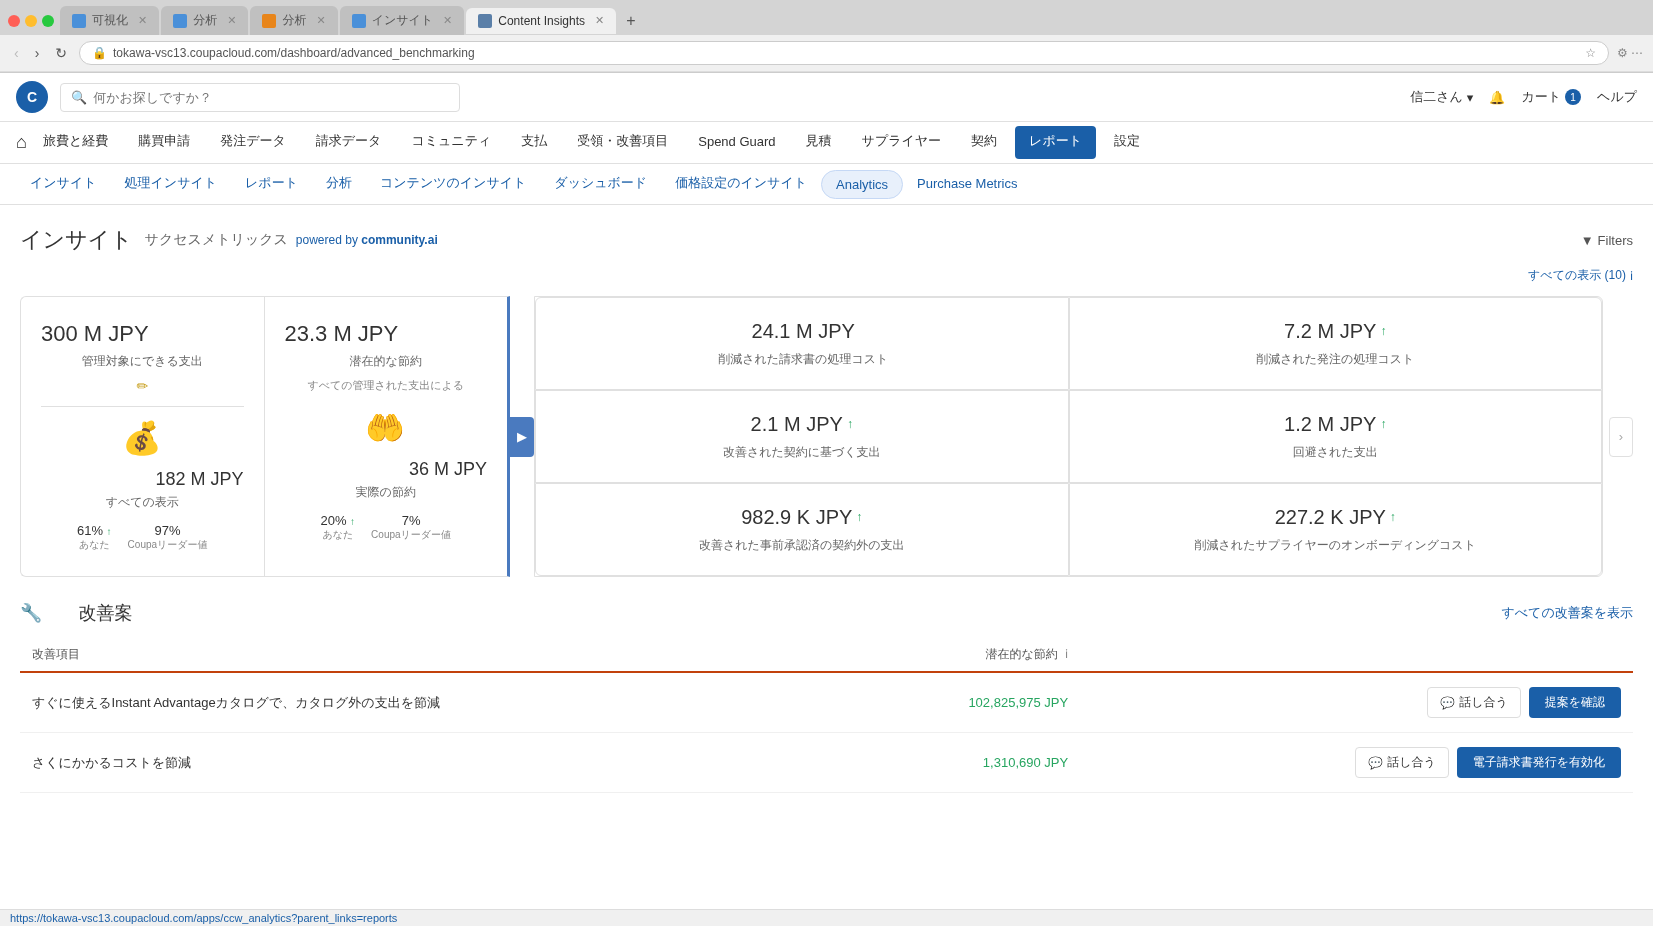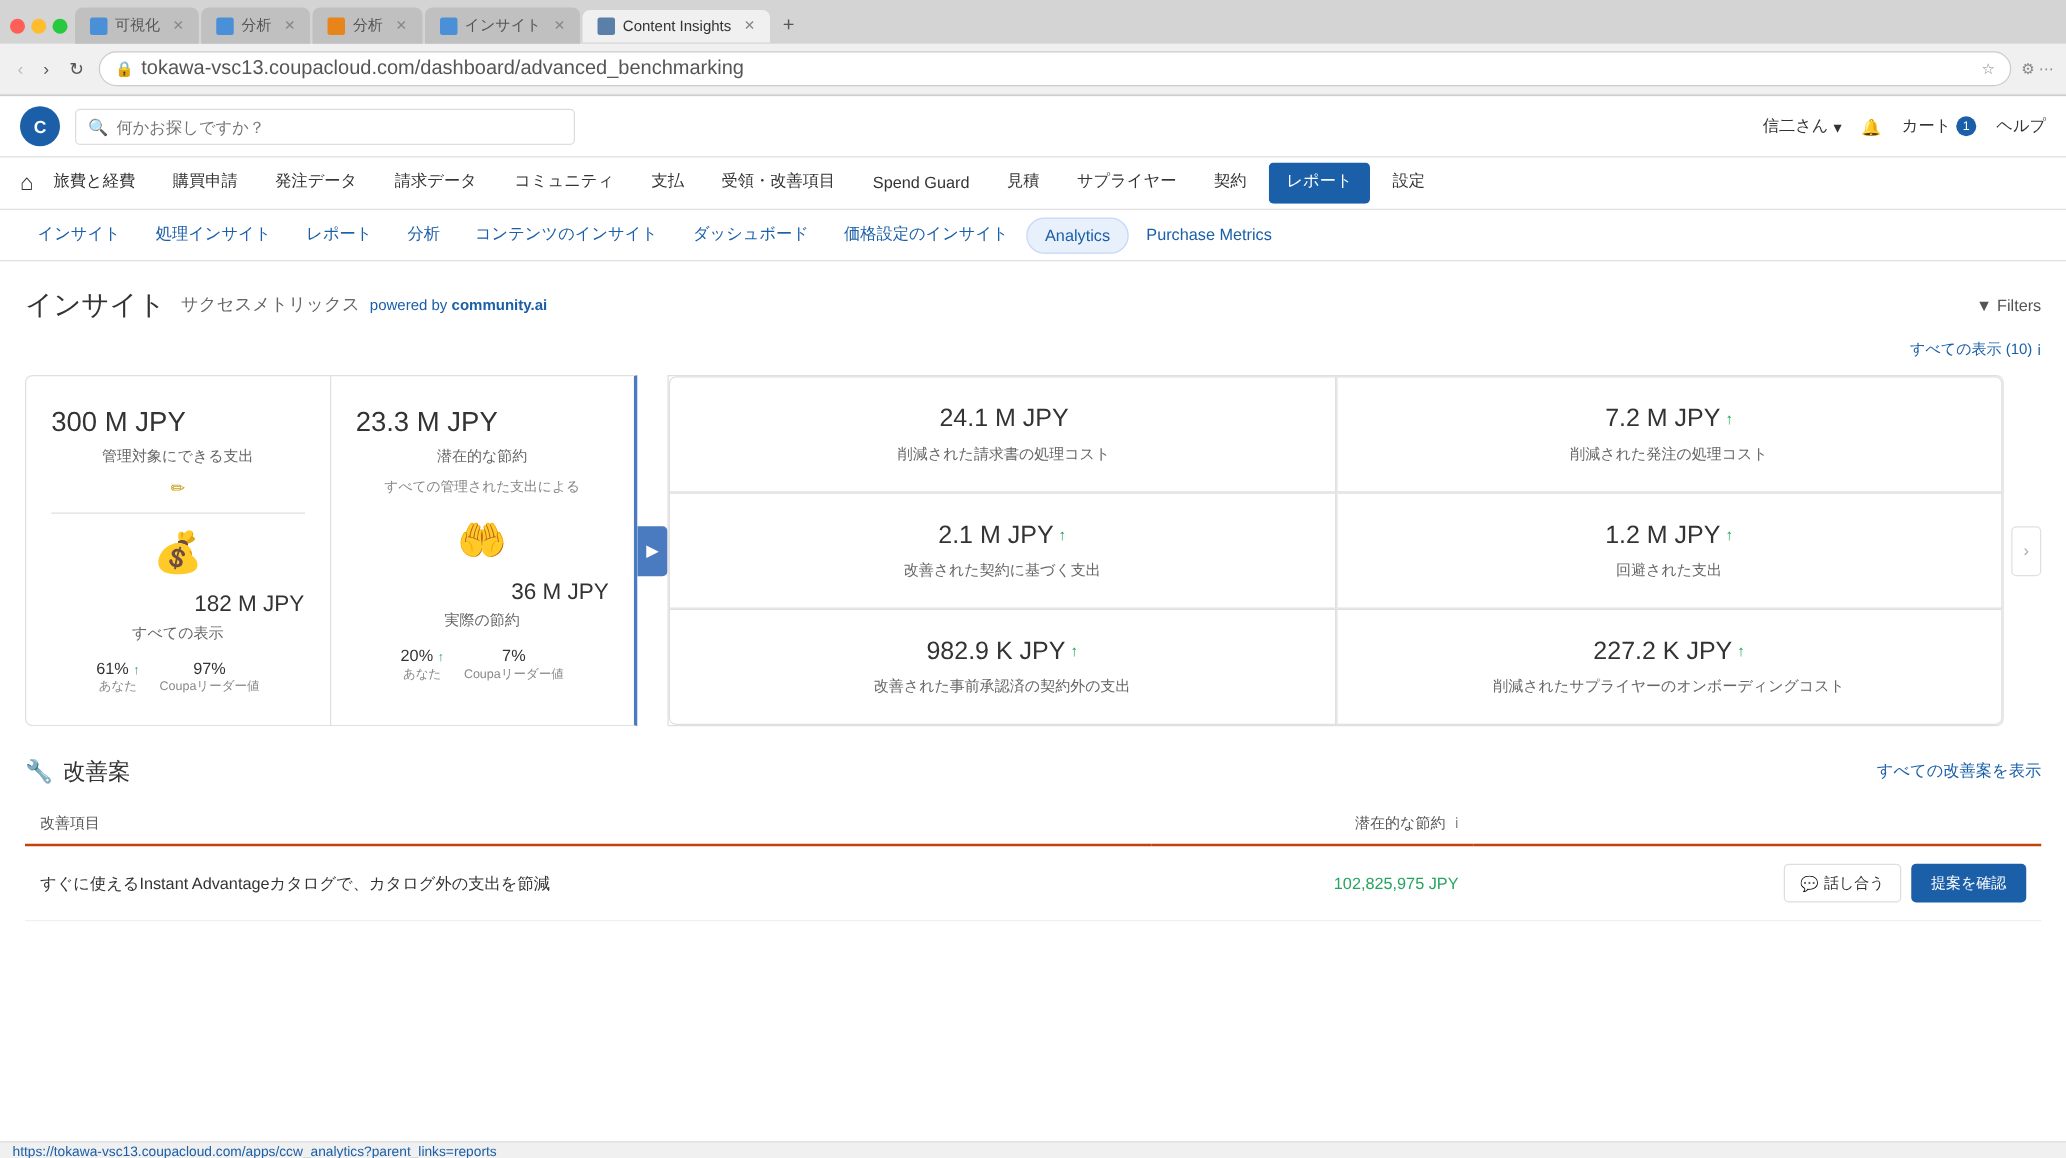--- a/index.html
+++ b/index.html
@@ -20,21 +20,21 @@
     .new-tab-btn { padding: 4px 8px; background: none; border: none; cursor: pointer; color: #555; font-size: 16px; }
     .browser-controls { display: flex; align-items: center; padding: 6px 10px; gap: 8px; background: #f0f0f0; border-bottom: 1px solid #ddd; }
     .traffic-lights { display: flex; gap: 5px; margin-right: 4px; }
     .traffic-light { width: 12px; height: 12px; border-radius: 50%; }
     .tl-red { background: #ff5f56; }
     .tl-yellow { background: #ffbd2e; }
     .tl-green { background: #27c93f; }
     .nav-btn { background: none; border: none; cursor: pointer; color: #555; font-size: 14px; padding: 2px 4px; }
     .nav-btn.disabled { color: #bbb; }
     .url-bar { flex: 1; background: white; border: 1px solid #ccc; border-radius: 20px; padding: 4px 12px; font-size: 12px; color: #333; display: flex; align-items: center; gap: 6px; }
-    .url-text { font-size: 16px; color: #555; }
+    .url-text { font-size: 12px; color: #555; }
     .url-icons { display: flex; gap: 4px; margin-left: auto; color: #888; font-size: 12px; }
 
     
     .app { background: white; min-height: calc(926px - 90px); }
     
     
     .top-nav { display: flex; align-items: center; padding: 8px 16px; border-bottom: 1px solid #e0e0e0; gap: 12px; }
     .logo { width: 32px; height: 32px; background: #1a5fa8; border-radius: 50%; display: flex; align-items: center; justify-content: center; color: white; font-size: 14px; font-weight: bold; }
     .search-bar { flex: 1; max-width: 400px; display: flex; align-items: center; border: 1px solid #ddd; border-radius: 4px; padding: 6px 10px; background: white; gap: 6px; }
     .search-input { border: none; outline: none; font-size: 13px; color: #999; width: 100%; }
@@ -101,21 +101,21 @@
     .grid-label { font-size: 12px; color: #666; text-align: center; }
 
     
     .next-arrow { display: flex; align-items: center; }
     .next-arrow-btn { width: 24px; height: 40px; background: white; border: 1px solid #e0e0e0; border-radius: 4px; display: flex; align-items: center; justify-content: center; color: #aaa; cursor: pointer; }
 
     
     .improvements-section { margin-top: 8px; }
     .improvements-header { display: flex; align-items: center; margin-bottom: 12px; }
     .improvements-icon { font-size: 18px; margin-right: 8px; }
-    .improvements-title { font-size: 18px; font-weight: 500; }
+    .improvements-title { font-size: 18px; font-weight: 500; margin-left: 28px; }
     .improvements-link { margin-left: auto; color: #1a5fa8; font-size: 13px; cursor: pointer; }
     .improvements-table { width: 100%; border-collapse: collapse; }
     .improvements-table th { text-align: left; padding: 8px 12px; font-size: 12px; color: #555; font-weight: 500; border-bottom: 2px solid #c2410c; }
     .improvements-table td { padding: 14px 12px; font-size: 13px; border-bottom: 1px solid #f0f0f0; }
     .potential-savings { color: #27a560; font-size: 13px; font-weight: 500; }
     .talk-btn { background: white; border: 1px solid #ddd; color: #333; display: flex; align-items: center; gap: 4px; padding: 6px 12px; border-radius: 4px; cursor: pointer; font-size: 12px; }
     .talk-icon { color: #1a5fa8; }
     .confirm-btn { background: #1a5fa8; color: white; padding: 7px 16px; border-radius: 4px; cursor: pointer; border: none; font-size: 12px; }
     .electronic-btn { background: #1a5fa8; color: white; padding: 7px 16px; border-radius: 4px; cursor: pointer; border: none; font-size: 12px; }
     .table-actions { display: flex; gap: 8px; align-items: center; justify-content: flex-end; }
@@ -391,20 +391,37 @@
                 <button class="talk-btn">
                   <span class="talk-icon">💬</span>
                   <span>話し合う</span>
                 </button>
                 <button class="confirm-btn">
                   <span>提案を確認</span>
                 </button>
               </div>
             </td>
           </tr>
+          <tr class="table-row">
+            <td>さくにかかるコストを節減</td>
+            <td style="text-align:right;">
+              <span class="potential-savings">1,310,690 JPY</span>
+            </td>
+            <td>
+              <div class="table-actions">
+                <button class="talk-btn">
+                  <span class="talk-icon">💬</span>
+                  <span>話し合う</span>
+                </button>
+                <button class="electronic-btn">
+                  <span>電子請求書発行を有効化</span>
+                </button>
+              </div>
+            </td>
+          </tr>
         </tbody>
       </table>
     </div>
 
   </div>
 </div>
 
 <div class="status-bar">
   <span class="url-status">https://tokawa-vsc13.coupacloud.com/apps/ccw_analytics?parent_links=reports</span>
 </div>

